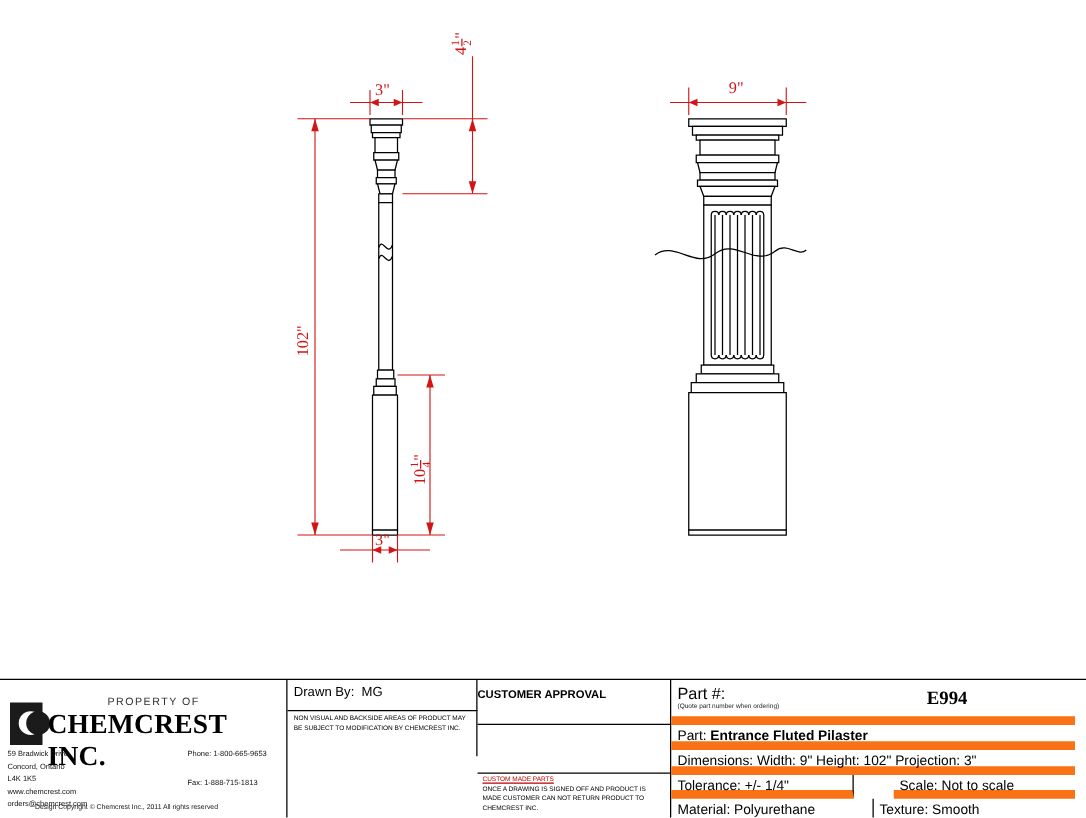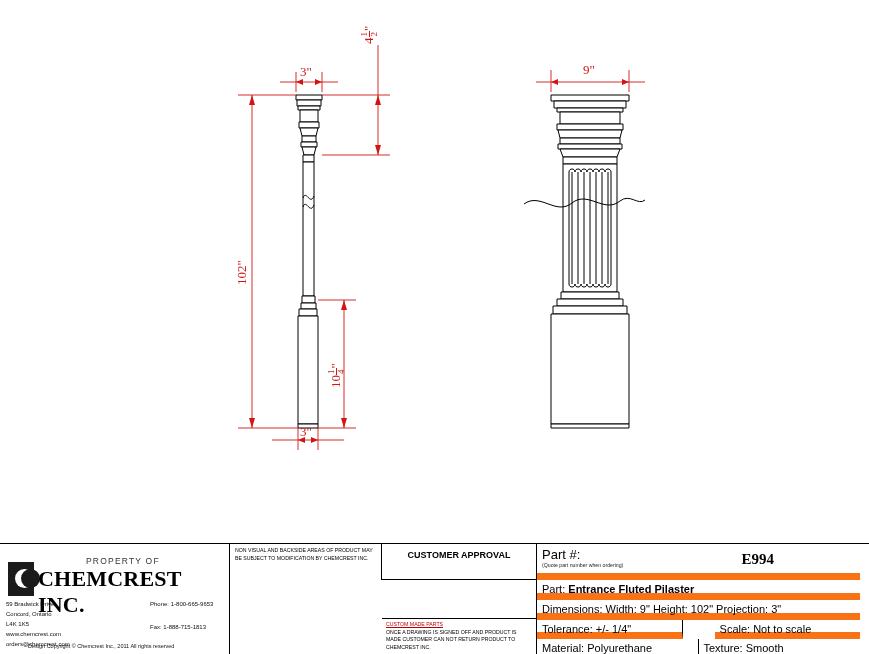--- a/index.html
+++ b/index.html
@@ -154,21 +154,20 @@
   }
 
   .col-approval { width: 155px; }
   .approval-head {
     box-sizing: border-box;
     border-bottom: 1px solid #000;
     border-right: 1px solid #000;
     height: 36px;
     font-size: 9px;
     font-weight: bold;
-    text-align: center;
     padding-top: 6px;
   }
   .approval-blank {
     box-sizing: border-box;
     border-bottom: 1px solid #000;
     border-right: 1px solid #000;
     height: 39px;
   }
   .approval-note {
     box-sizing: border-box;
@@ -374,20 +373,24 @@
           <span>1-800-665-9653</span>
         </div>
         <div class="fax">
           <span>Fax:</span>
           <span>1-888-715-1813</span>
         </div>
         <div class="copyright">Design Copyright © Chemcrest Inc., 2011 All rights reserved</div>
       </div>
 
       <div class="col-dates">
+        <div class="d-cell">
+          <span>Drawn By:</span>
+          &nbsp;<span>MG</span>
+        </div>
         <div class="d-note">NON VISUAL AND BACKSIDE AREAS OF PRODUCT MAY BE SUBJECT TO MODIFICATION BY CHEMCREST INC.</div>
       </div>
 
       <div class="col-approval">
         <div class="approval-head">CUSTOMER APPROVAL</div>
         <div class="approval-blank"></div>
         <div class="approval-note">
           <div class="ul">CUSTOM MADE PARTS</div>
           <div>ONCE A DRAWING IS SIGNED OFF AND PRODUCT IS MADE CUSTOMER CAN NOT RETURN PRODUCT TO CHEMCREST INC.</div>
         </div>

